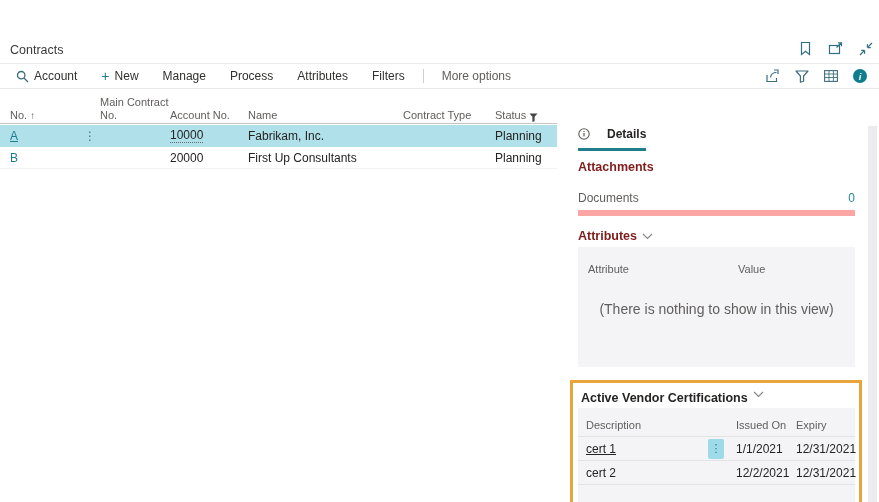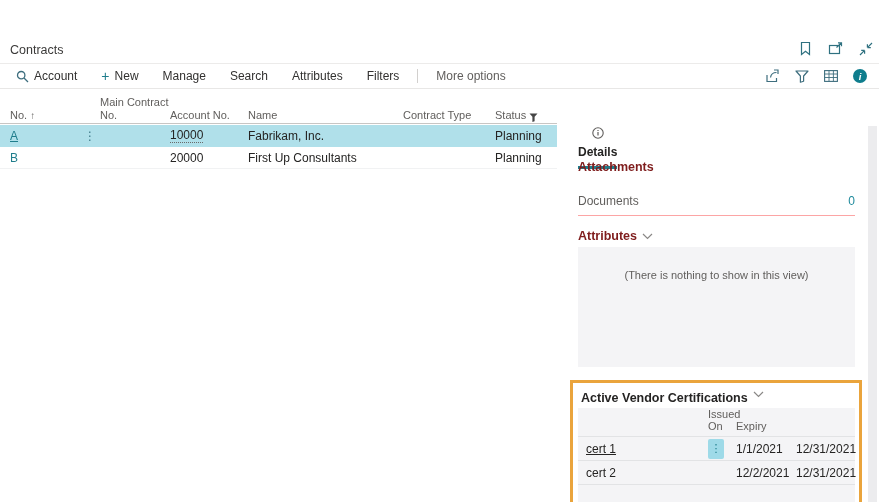--- a/index.html
+++ b/index.html
@@ -37,33 +37,33 @@
   .lrow { height:22px; align-items:center; font-size:12px; color:#252423; border-bottom:1px solid #f1f2f3; }
   .lrow.selected { background:#b0e0ea; border-bottom-color:#b0e0ea; }
   .cell-link { color:#1f7d8c; text-decoration:underline; cursor:pointer; }
   .cell-link.plain { text-decoration:none; }
   .row-menu { color:#3f7b8a; font-size:12px; cursor:pointer; }
   .acct-link { color:#252423; border-bottom:1px dotted #6a6a6a; cursor:pointer; width:max-content; }
 
   
   .pane { position:absolute; left:566px; top:53px; width:313px; height:441px; background:#fff; }
   .tabs { position:absolute; left:12px; top:38px; display:flex; gap:28px; }
-  .tab { display:flex; align-items:center; gap:6px; font-size:12px; padding-bottom:7px; cursor:pointer; color:#484644;flex-direction:column; }
+  .tab { display:flex; align-items:center; gap:17px; font-size:12px; padding-bottom:7px; cursor:pointer; color:#484644; }
   .tab.active { font-weight:700; color:#252423; border-bottom:3px solid #1f7d8c; }
   .pane-h { position:absolute; left:12px; font-size:12.5px; font-weight:700; color:#7f1d1d; display:flex; align-items:center; gap:5px; }
   .field-row { position:absolute; left:12px; top:97px; width:277px; height:30px;
-               border-bottom:1px solid #fca5a5; display:flex; justify-content:space-between; align-items:center; }
+               border-bottom:6px solid #fca5a5; display:flex; justify-content:space-between; align-items:center; }
   .field-label { font-size:12px; color:#605e5c; }
   .field-value { font-size:12px; color:#1f8a9c; cursor:pointer; }
 
   .attr-panel { position:absolute; left:12px; top:158px; width:277px; height:120px; background:#f4f4f6; }
   .attr-head { position:relative; height:32px; font-size:11px; color:#605e5c; }
   .attr-head .c1 { position:absolute; left:10px; top:16px; }
   .attr-head .c2 { position:absolute; left:160px; top:16px; }
-  .attr-empty { margin-top:22px; text-align:center; font-size:11px; color:#605e5c; }
+  .attr-empty { margin-top:22px; text-align:center; font-size:14px; color:#605e5c; }
 
   .avc-box { position:absolute; left:4px; top:291px; width:292px; height:148px;
              border:3px solid #eaa43c; background:#fff; }
   .avc-h { margin:8px 0 0 8px; font-size:12.5px; font-weight:700; color:#252423; display:flex; align-items:flex-start; gap:5px; }
   .cert-panel { position:absolute; left:5px; top:25px; width:277px; height:114px; background:#f4f4f6; }
   .cert-grid { display:grid; grid-template-columns:122px 28px 60px 58px; padding-left:8px; align-items:center; }
   .cert-head { height:29px; font-size:11px; color:#605e5c; border-bottom:1px solid #e2e3e5; align-items:end; }
   .cert-head span { padding-bottom:5px; }
   .cert-row { height:24px; font-size:12px; color:#252423; border-bottom:1px solid #e2e3e5; }
   .cert-desc-link { color:#252423; text-decoration:underline; cursor:pointer; width:max-content; }
@@ -111,21 +111,21 @@
               <path d="M8 8 L12 12" stroke="#3e6e7e" stroke-width="1.3"></path>
             </svg>
         </span>
         <span>Account</span>
       </span>
       <span class="ab-item">
         <span class="plus-glyph">+</span>
         <span>New</span>
       </span>
       <span class="ab-item">Manage</span>
-      <span class="ab-item">Search</span>
+      <span class="ab-item">Process</span>
       <span class="ab-item">Attributes</span>
       <span class="ab-item">Filters</span>
       <span class="ab-divider"></span>
       <span class="ab-item ab-more">More options</span>
     </div>
     <div class="ab-right">
       <span class="icon-btn">
         <svg class="ic" width="15" height="14" viewBox="0 0 15 14">
             <path d="M2 6 v6.5 h9.5 V9" fill="none" stroke="#3e6e7e" stroke-width="1.2"></path>
             <path d="M5.5 8.5 C6 5 8.5 3.5 11.5 3.5 M9 1 h4 v4" fill="none" stroke="#3e6e7e" stroke-width="1.2"></path>
@@ -211,34 +211,39 @@
     <div class="pane-h" style="top:140px;">
       <span>Attributes</span>
       <span>
         <svg class="ic" width="11" height="7" viewBox="0 0 11 7">
             <path d="M1 1 L5.5 5.5 L10 1" fill="none" stroke="#8a8886" stroke-width="1.2"></path>
           </svg>
       </span>
     </div>
 
     <div class="attr-panel">
+      <div class="attr-head">
+        <span class="c1">Attribute</span>
+        <span class="c2">Value</span>
+      </div>
       <div class="attr-empty">(There is nothing to show in this view)</div>
     </div>
 
     <div class="avc-box">
       <div class="avc-h">
         <span>Active Vendor Certifications</span>
         <span>
           <svg class="ic" width="11" height="7" viewBox="0 0 11 7">
               <path d="M1 1 L5.5 5.5 L10 1" fill="none" stroke="#8a8886" stroke-width="1.2"></path>
             </svg>
         </span>
       </div>
       <div class="cert-panel">
         <div class="cert-grid cert-head">
+          <span>Description</span>
           <span></span>
           <span>Issued On</span>
           <span>Expiry</span>
         </div>
         <div class="cert-grid cert-row">
           <span class="cert-desc-link">cert 1</span>
           <span class="dots-btn">⋮</span>
           <span>1/1/2021</span>
           <span>12/31/2021</span>
         </div>

